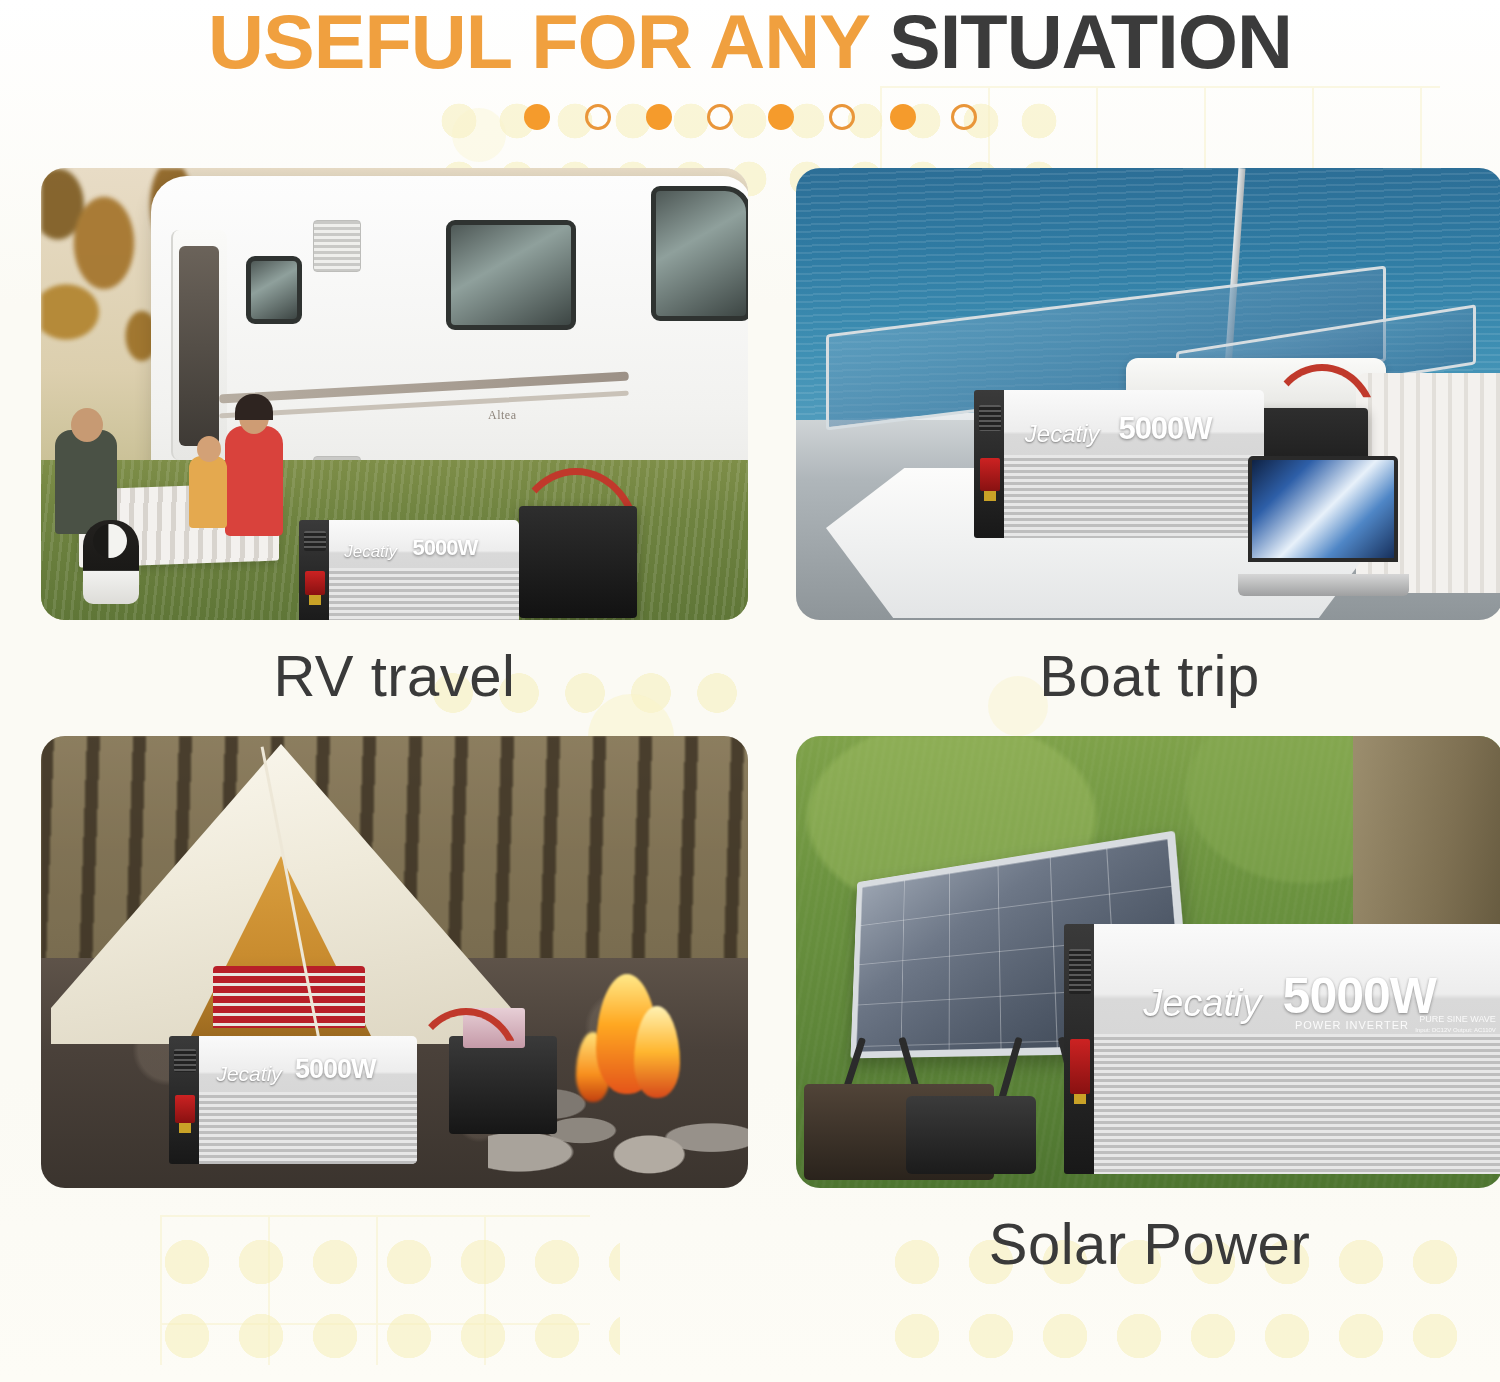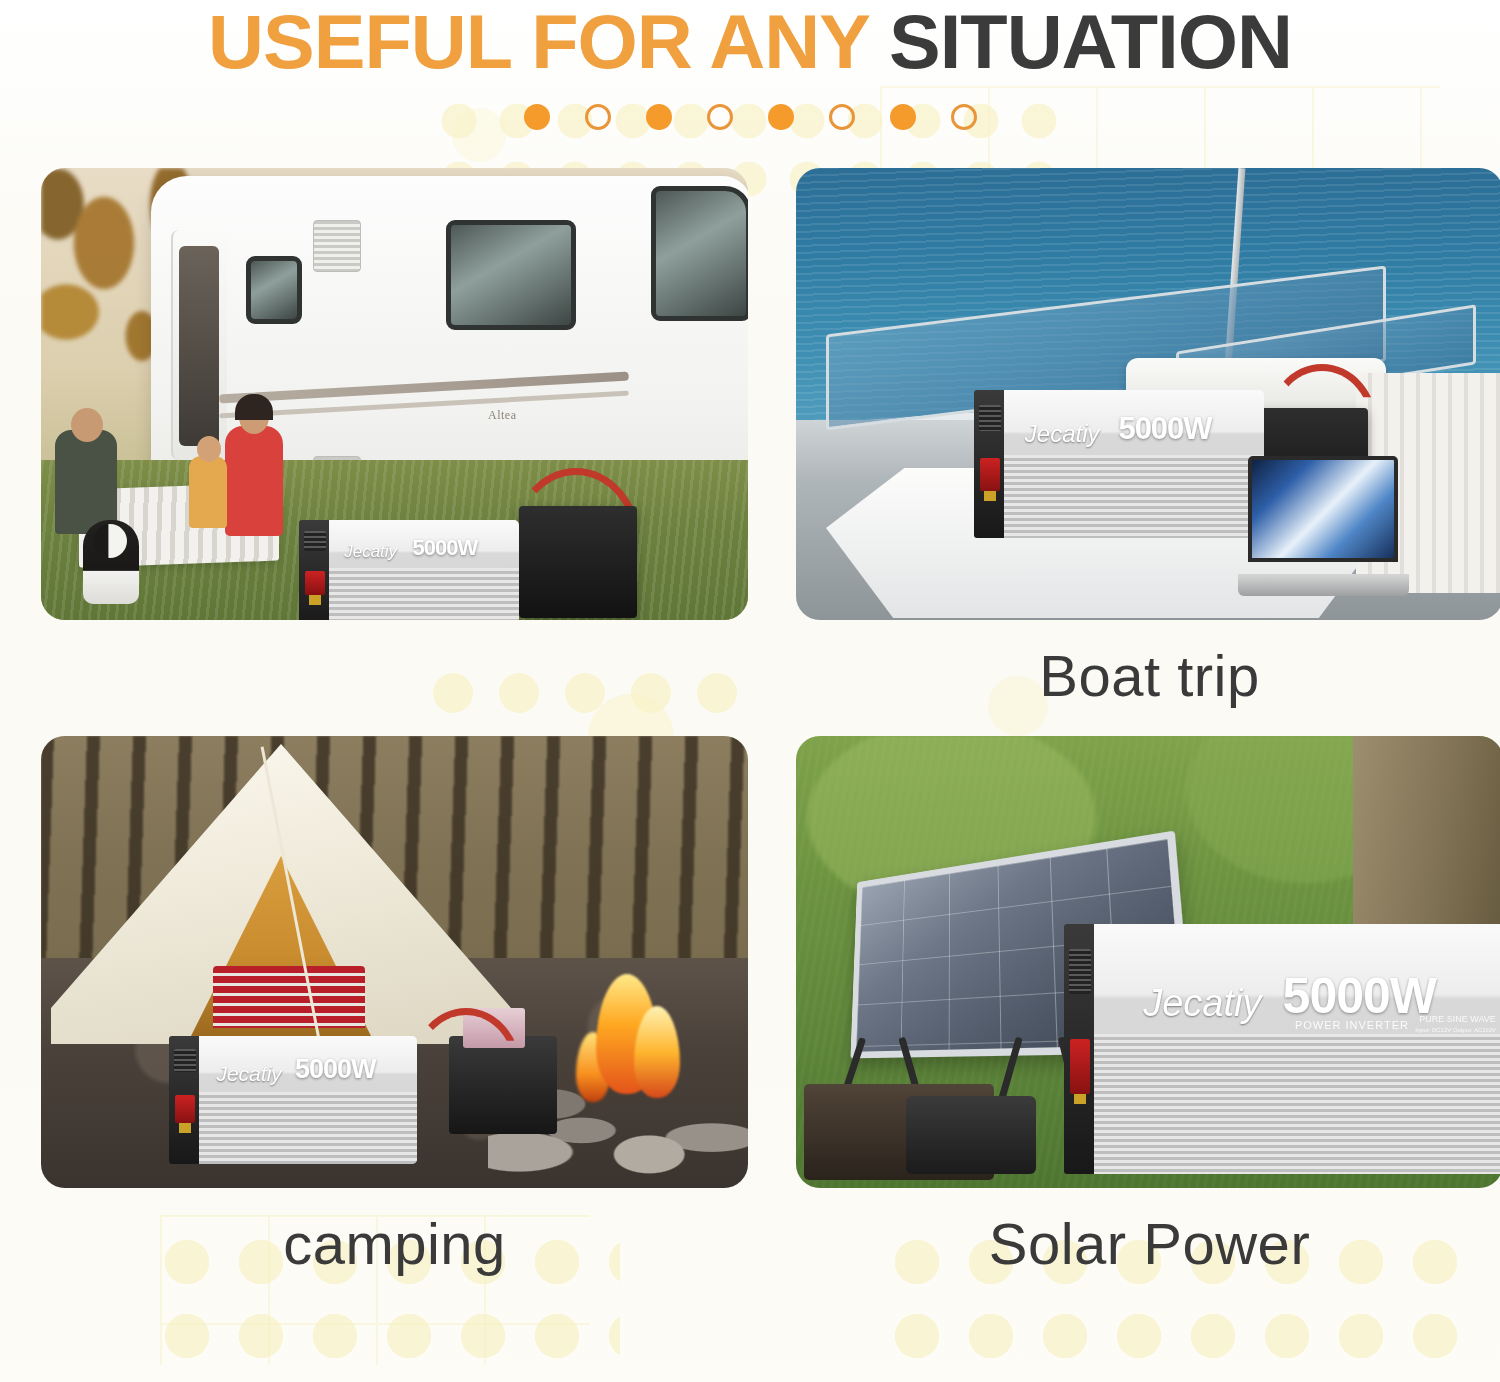--- a/index.html
+++ b/index.html
@@ -353,20 +353,21 @@
       <div class="inv" style="left:258px; top:352px; width:220px; height:110px;">
         <div class="inv-side"></div>
         <div class="inv-face">
           <span class="inv-brand" style="font-size:17px;">Jecatiy</span>
           <span class="inv-watt" style="font-size:22px;">5000W</span>
           <span class="inv-sub" style="font-size:5px;">POWER  INVERTER</span>
           <span class="inv-spec" style="font-size:4px;">PURE SINE WAVE</span>
         </div>
       </div>
     </div>
+    <div class="caption">RV travel</div>
   </div>
 
   <div class="cell">
     <div class="photo">
       <div class="layer bt-sea"></div>
       <div class="layer bt-hull"></div>
       <div class="layer bt-deck"></div>
       <div class="layer bt-mast"></div>
       <div class="layer bt-rail"></div>
       <div class="layer bt-rail2"></div>
@@ -418,21 +419,20 @@
       <div class="inv" style="left:128px; top:300px; width:248px; height:128px;">
         <div class="inv-side"></div>
         <div class="inv-face">
           <span class="inv-brand" style="font-size:21px;">Jecatiy</span>
           <span class="inv-watt" style="font-size:27px;">5000W</span>
           <span class="inv-sub" style="font-size:5px;">POWER  INVERTER</span>
           <span class="inv-spec" style="font-size:5px;">PURE SINE WAVE</span>
         </div>
       </div>
     </div>
-    <div class="caption">camping</div>
   </div>
 
   <div class="cell">
     <div class="photo">
       <div class="layer sp-grass"></div>
       <div class="layer sp-tree"></div>
       <div class="layer sp-panel"></div>
       <div class="layer sp-legs">
         <span class="sp-leg" style="left:10px;  top:0; transform:rotate(18deg);"></span>
         <span class="sp-leg" style="left:74px;  top:0; transform:rotate(-16deg);"></span>

